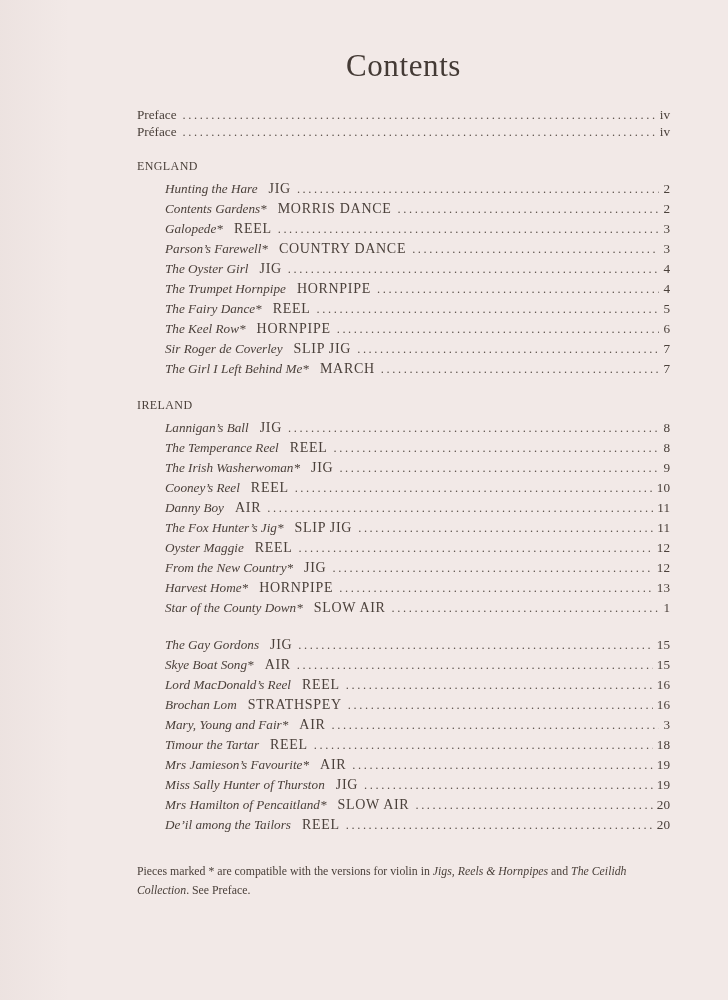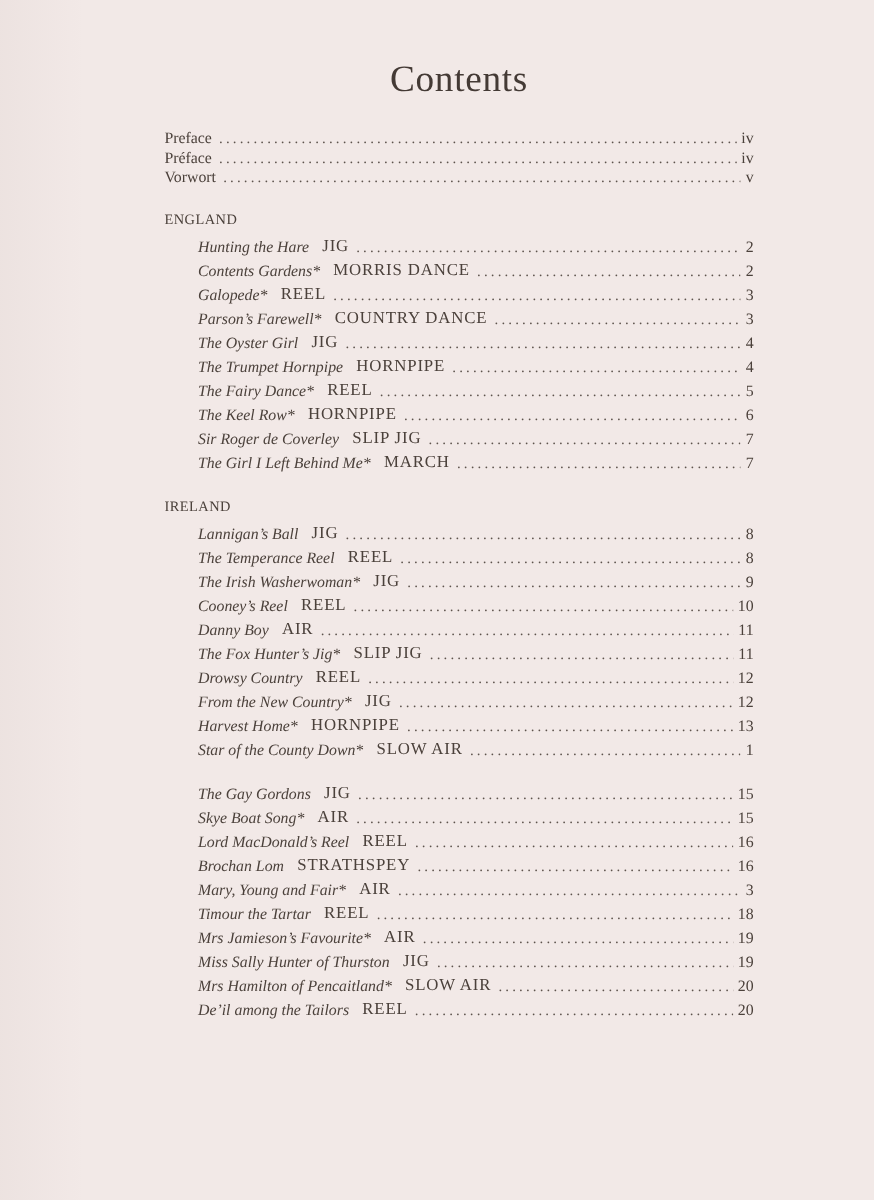--- a/index.html
+++ b/index.html
@@ -19,21 +19,21 @@
   }
   
   body::before{
     content:"";position:absolute;left:0;top:0;bottom:0;width:70px;
     background:linear-gradient(to right, rgba(150,125,118,0.06), rgba(150,125,118,0.0));
     pointer-events:none;
   }
   .page{
     box-sizing:border-box;
     width:728px;height:1000px;
-    padding:0 100px 0 137px;
+    padding:0 58px 0 137px;
     position:relative;
   }
   .title{
     margin:0;
     padding-top:48px;
     height:40px;
     font-size:31px;
     font-weight:500;
     letter-spacing:0.6px;
     text-align:center;
@@ -103,25 +103,20 @@
         <div class="row">
           <span class="t-label">Preface</span>
           <span class="leader"></span>
           <span class="t-page">iv</span>
         </div>
         <div class="row">
           <span class="t-label">Préface</span>
           <span class="leader"></span>
           <span class="t-page">iv</span>
         </div>
-        <div class="row">
-          <span class="t-label">Vorwort</span>
-          <span class="leader"></span>
-          <span class="t-page">v</span>
-        </div>
       </div>
     <div id="sections">
         <div class="section">
           <h2 class="section-head">ENGLAND</h2>
           <div class="row">
             <span class="t-title">Hunting the Hare</span>
             <span class="t-type">JIG</span>
             <span class="leader"></span>
             <span class="t-page">2</span>
           </div>
@@ -212,21 +207,21 @@
             <span class="leader"></span>
             <span class="t-page">11</span>
           </div>
           <div class="row">
             <span class="t-title">The Fox Hunter’s Jig*</span>
             <span class="t-type">SLIP JIG</span>
             <span class="leader"></span>
             <span class="t-page">11</span>
           </div>
           <div class="row">
-            <span class="t-title">Drowsy Country</span>
+            <span class="t-title">Oyster Maggie</span>
             <span class="t-type">REEL</span>
             <span class="leader"></span>
             <span class="t-page">12</span>
           </div>
           <div class="row">
             <span class="t-title">From the New Country*</span>
             <span class="t-type">JIG</span>
             <span class="leader"></span>
             <span class="t-page">12</span>
           </div>
@@ -300,13 +295,14 @@
           </div>
           <div class="row">
             <span class="t-title">De’il among the Tailors</span>
             <span class="t-type">REEL</span>
             <span class="leader"></span>
             <span class="t-page">20</span>
           </div>
         </div>
       </div>
   </div>
+  <p class="footnote" id="footnote"><span>Pieces marked * are compatible with the versions for violin in </span><span class="italic">Jigs, Reels &amp; Hornpipes</span><span> and </span><span class="italic">The Ceilidh Collection</span><span>. See Preface.</span></p>
 </div>
 
 </body></html>

